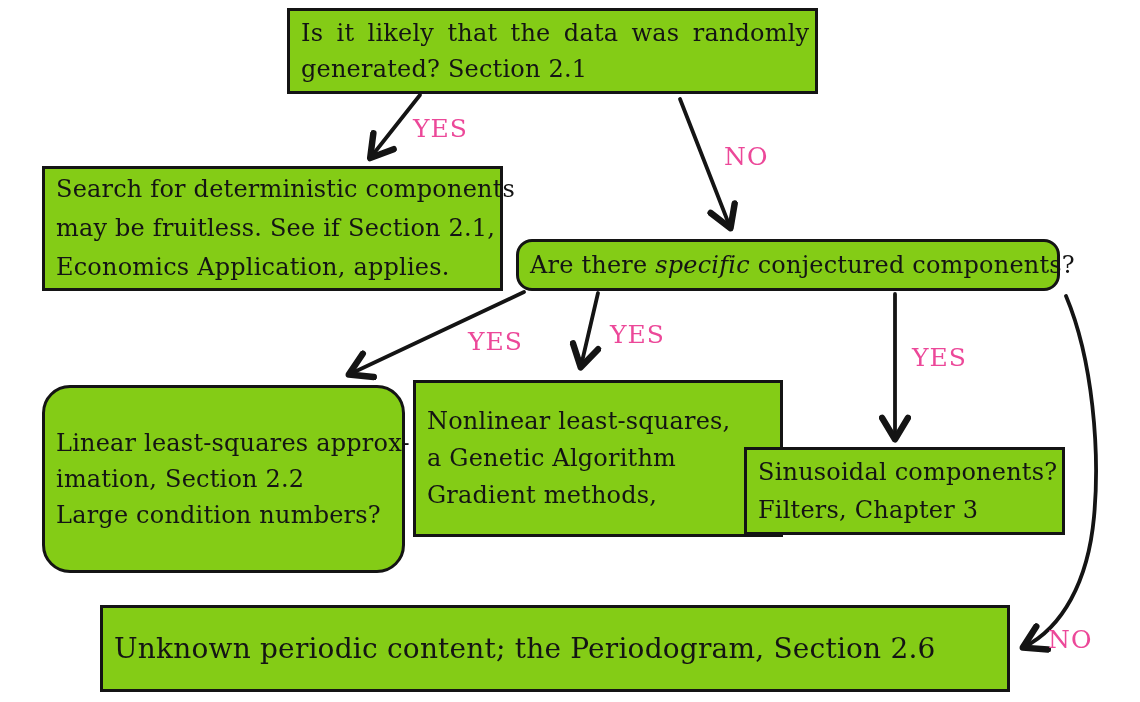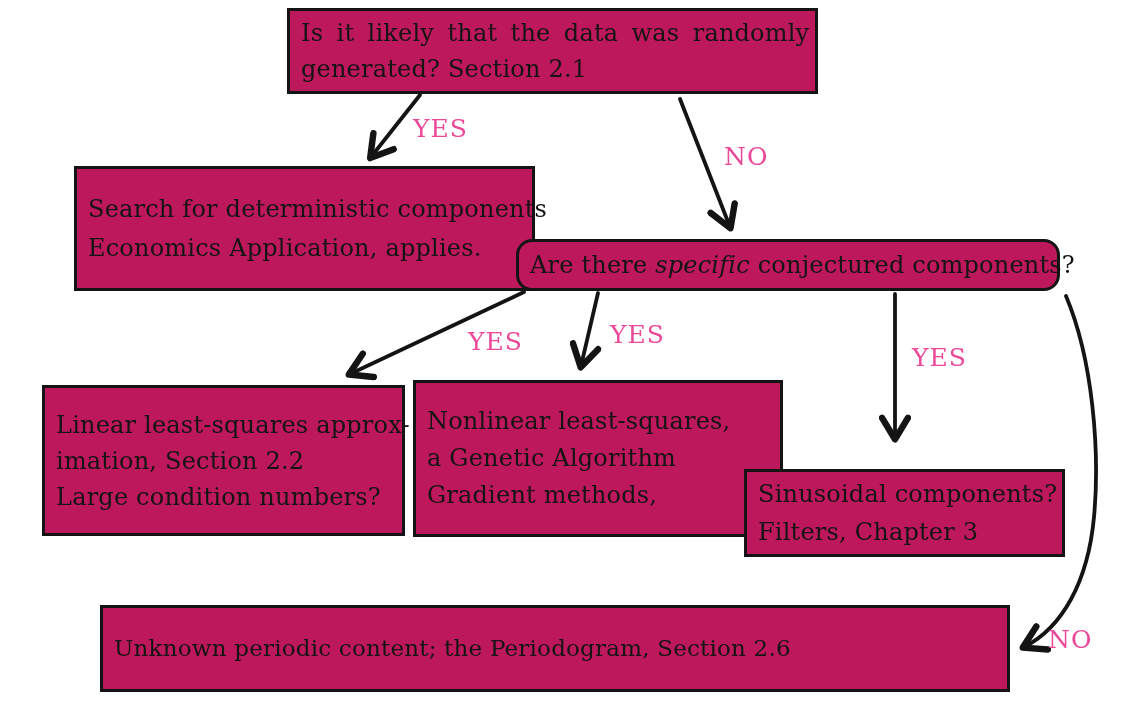--- a/index.html
+++ b/index.html
@@ -20,47 +20,47 @@
     position: absolute;
     left: 0; top: 0;
     width: 1140px;
     height: 702px;
     z-index: 1;
   }
   .node {
     position: absolute;
     box-sizing: border-box;
     border: 3px solid #141414;
-    background: #be185d;
+    background: #84cc16;
     z-index: 2;
     display: flex;
     flex-direction: column;
     justify-content: center;
     padding: 4px 11px;
     font-size: 24px;
     line-height: 36px;
     letter-spacing: 0.2px;
     white-space: nowrap;
   }
   .node .stretch { word-spacing: 5.5px; }
   .em { font-style: italic; }
   .edge-label {
     position: absolute;
     z-index: 2;
     font-size: 25px;
     letter-spacing: 1px;
     color: #ec4899;
   }
   #node-random      { left: 287px; top:   8px; width: 531px; height:  86px; }
-  #node-search      { left:  42px; top: 166px; width: 461px; height: 125px; line-height: 39px; margin-left: 32px; }
+  #node-search      { left:  42px; top: 166px; width: 461px; height: 125px; line-height: 39px; }
   #node-conjectured { left: 516px; top: 239px; width: 544px; height:  52px; border-radius: 16px; }
-  #node-linear      { left:  42px; top: 385px; width: 363px; height: 151px; line-height: 36px; }
+  #node-linear      { left:  42px; top: 385px; width: 363px; height: 188px; line-height: 36px; border-radius: 28px; }
   #node-nonlinear   { left: 413px; top: 380px; width: 370px; height: 157px; line-height: 37px; }
-  #node-sinusoidal  { left: 744px; top: 447px; width: 321px; height:  88px; line-height: 38px; margin-top: 22px; }
-  #node-periodogram { left: 100px; top: 605px; width: 910px; height:  87px; font-size: 23px; line-height: 37px; }
+  #node-sinusoidal  { left: 744px; top: 447px; width: 321px; height:  88px; line-height: 38px; }
+  #node-periodogram { left: 100px; top: 605px; width: 910px; height:  87px; font-size: 28px; line-height: 37px; }
   #label-yes-random     { left: 413px; top: 114px; }
   #label-no-random      { left: 724px; top: 142px; }
   #label-yes-linear     { left: 468px; top: 327px; }
   #label-yes-nonlinear  { left: 610px; top: 320px; }
   #label-yes-sinusoidal { left: 912px; top: 343px; }
   #label-no-conjectured { left: 1048px; top: 625px; }
 </style>
 </head>
 <body>
 
@@ -82,20 +82,21 @@
     </g>
   </svg>
 
   <div class="node" id="node-random">
     <div class="stretch">Is it likely that the data was randomly</div>
     <div>generated? Section 2.1</div>
   </div>
 
   <div class="node" id="node-search">
     <div>Search for deterministic components</div>
+    <div>may be fruitless. See if Section 2.1,</div>
     <div>Economics Application, applies.</div>
   </div>
 
   <div class="node" id="node-conjectured">
     <div><span>Are there </span><span class="em">specific</span><span> conjectured components?</span></div>
   </div>
 
   <div class="node" id="node-linear">
     <div>Linear least-squares approx-</div>
     <div>imation, Section 2.2</div>

